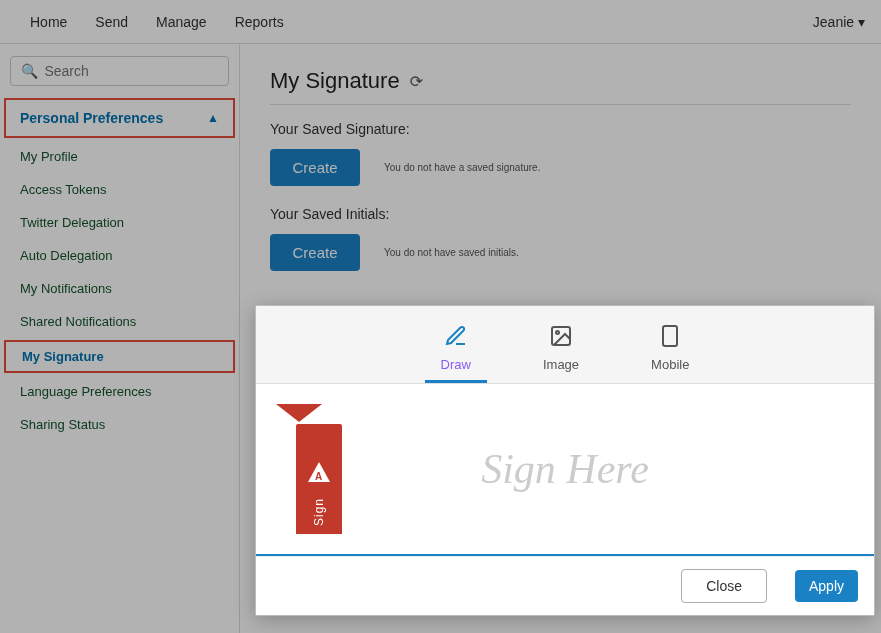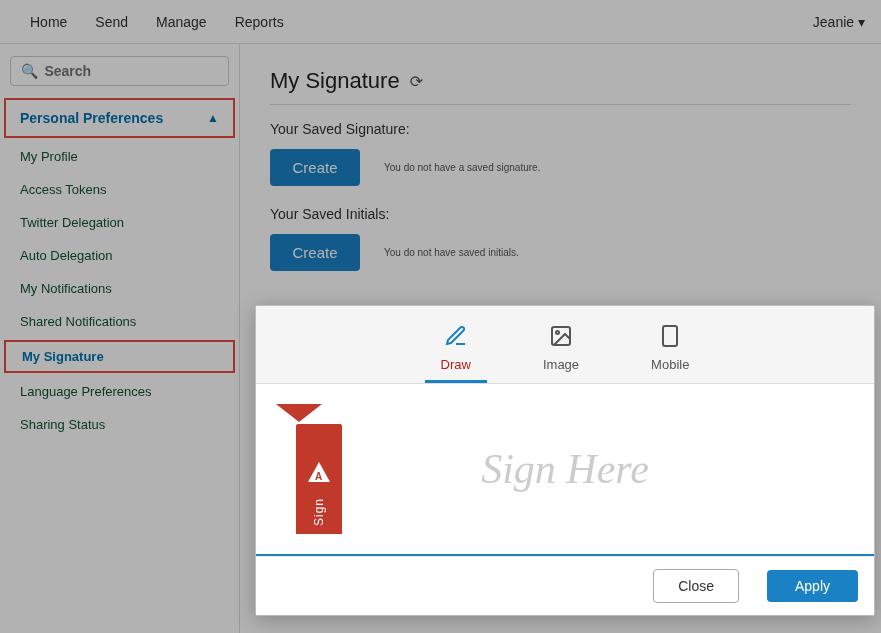--- a/index.html
+++ b/index.html
@@ -51,21 +51,20 @@
       border-radius: 4px;
       padding: 6px 10px;
       background: #fff;
     }
     .search-box input {
       border: none;
       outline: none;
       font-size: 14px;
       width: 100%;
       color: #555;
-      font-weight: bold;
     }
     .search-icon-svg {
       color: #888;
       margin-right: 6px;
       font-size: 14px;
     }
 
     .sidebar-section {
       padding: 0;
     }
@@ -179,21 +178,21 @@
       display: flex;
       flex-direction: column;
       align-items: center;
       padding: 8px 16px;
       cursor: pointer;
       font-size: 13px;
       color: #555;
       border-bottom: 3px solid transparent;
     }
     .dialog-tab.active {
-      color: #b91c1c;
+      color: #8b5cf6;
       border-bottom: 3px solid #1a82c4;
     }
     .dialog-tab .tab-icon {
       font-size: 20px;
       margin-bottom: 4px;
     }
     .dialog-body {
       min-height: 170px;
       position: relative;
       background: #fff;
@@ -273,21 +272,21 @@
       border-radius: 4px;
       padding: 8px 24px;
       font-size: 14px;
       cursor: pointer;
     }
     .btn-apply {
       background: #1a82c4;
       color: #fff;
       border: none;
       border-radius: 4px;
-      padding: 8px 28px;
+      padding: 8px 14px;
       font-size: 14px;
       cursor: pointer;
     }
   </style>
 </head>
 <body>
 
 <nav class="top-nav">
   <a class="top-nav-item">Home</a>
   <a class="top-nav-item">Send</a>

